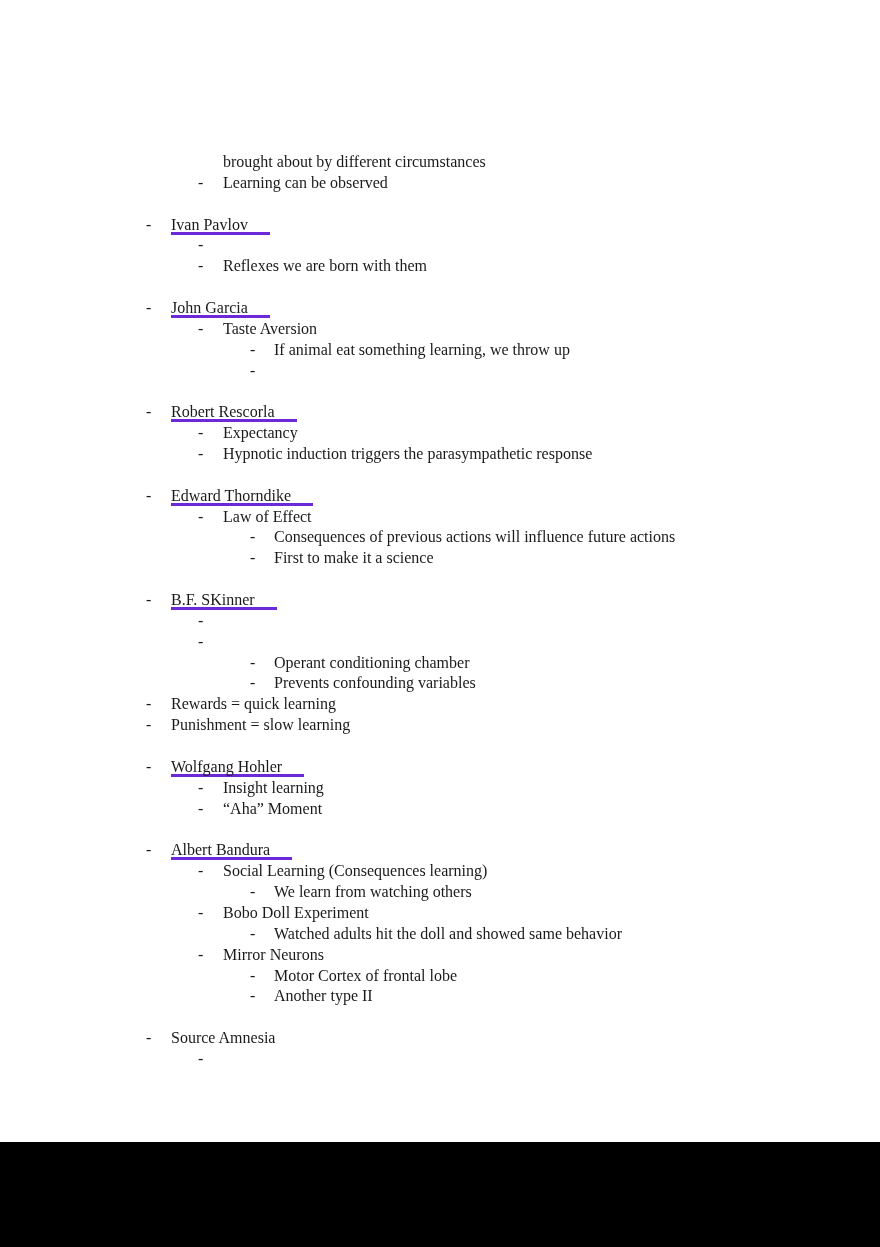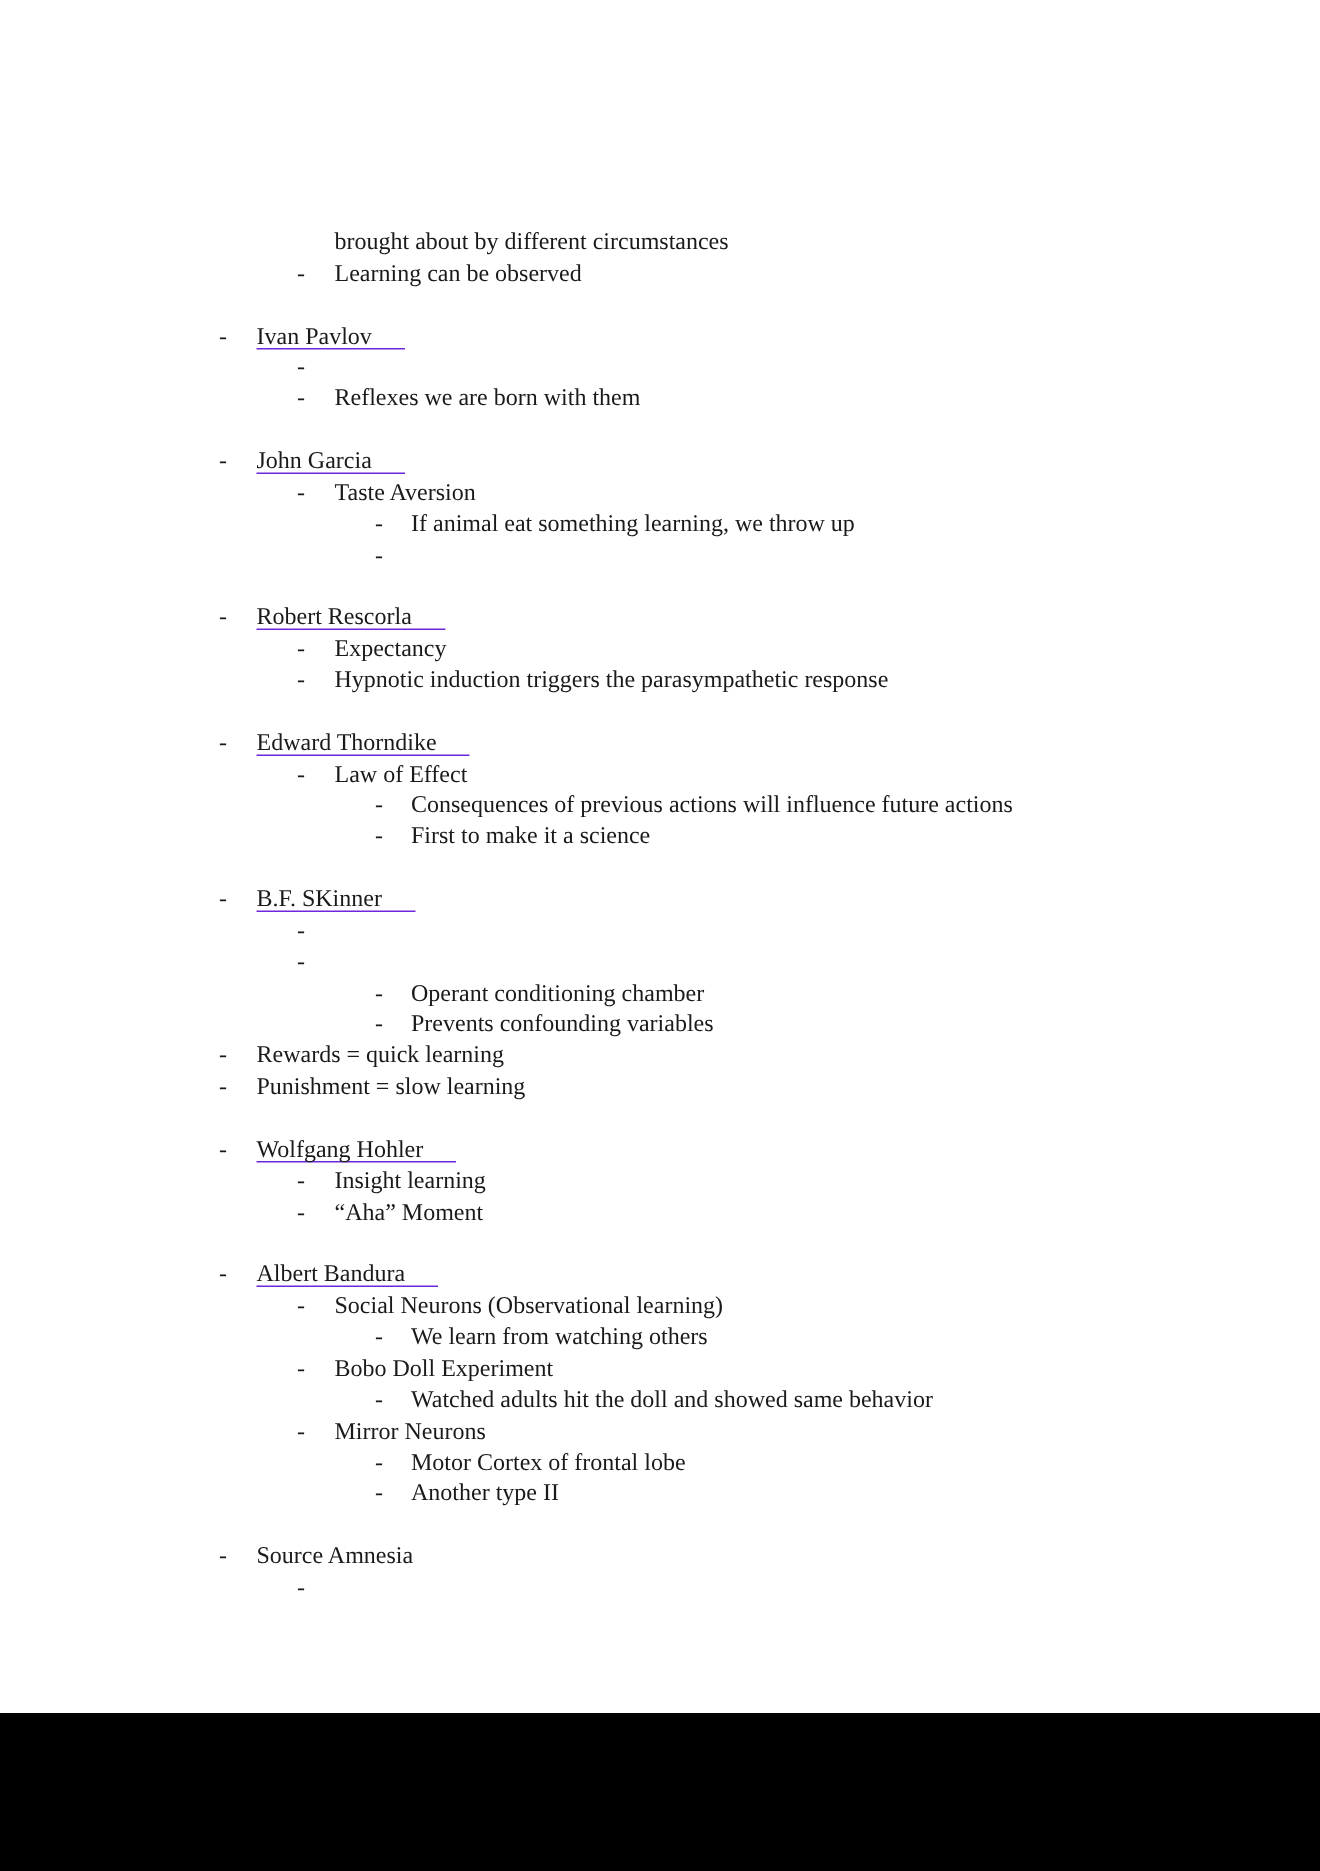--- a/index.html
+++ b/index.html
@@ -32,21 +32,21 @@
   }
   .line.gap { margin-top: 20.86px; }
   .dash, .txt { position: absolute; top: 0; }
   .lvl1 .dash { left: 130px; }
   .lvl1 .txt  { left: 155px; }
   .lvl2 .dash { left: 182px; }
   .lvl2 .txt  { left: 207px; }
   .lvl3 .dash { left: 234px; }
   .lvl3 .txt  { left: 258px; }
   .u .txt {
-    border-bottom: 1px solid #6d28d9;
+    border-bottom: 3px solid #6d28d9;
     padding-right: 22px;
     height: 17px;
   }
   .bottom-bar {
     position: absolute;
     left: 0;
     top: 1142px;
     width: 880px;
     height: 105px;
     background: #000000;
@@ -155,21 +155,21 @@
       <div class="line lvl2">
         <span class="dash">-</span>
         <span class="txt">“Aha” Moment</span>
       </div>
       <div class="line lvl1 gap u">
         <span class="dash">-</span>
         <span class="txt">Albert Bandura</span>
       </div>
       <div class="line lvl2">
         <span class="dash">-</span>
-        <span class="txt">Social Neurons (Observational learning)</span>
+        <span class="txt">Social Learning (Consequences learning)</span>
       </div>
       <div class="line lvl3">
         <span class="dash">-</span>
         <span class="txt">We learn from watching others</span>
       </div>
       <div class="line lvl2">
         <span class="dash">-</span>
         <span class="txt">Bobo Doll Experiment</span>
       </div>
       <div class="line lvl3">

